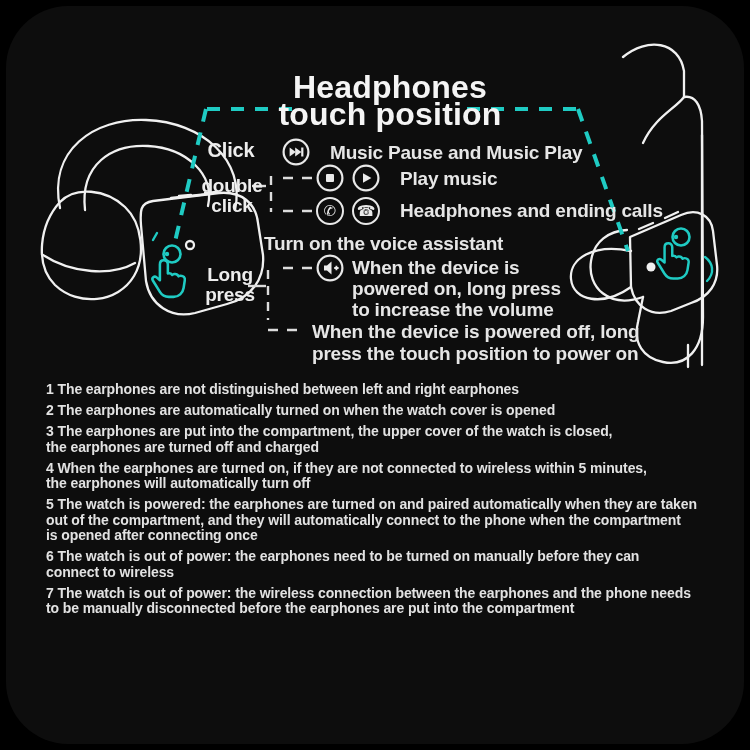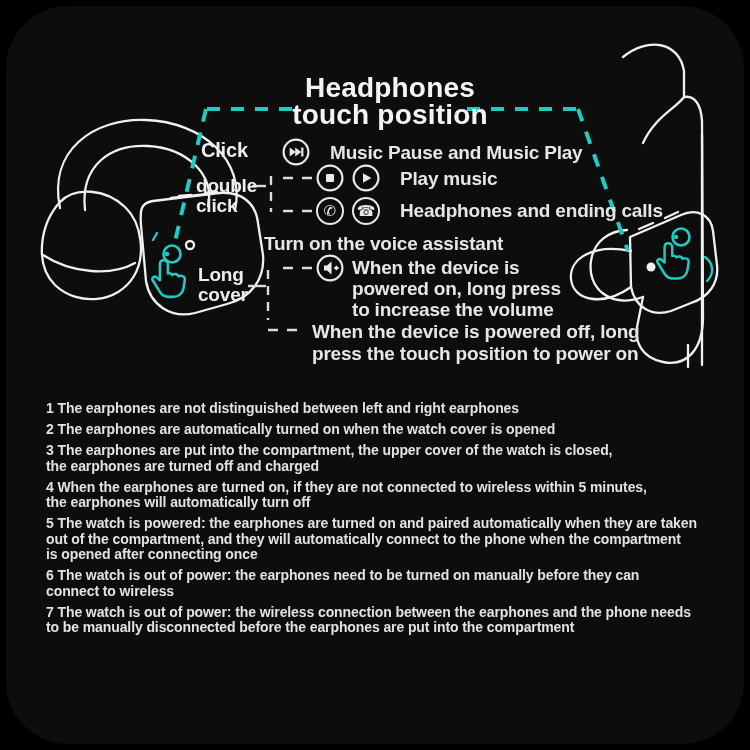--- a/index.html
+++ b/index.html
@@ -3,30 +3,30 @@
 <meta charset="utf-8">
 <style>
   html,body{margin:0;padding:0;background:#000;}
   .canvas{position:relative;width:750px;height:750px;background:#000;overflow:hidden;
           font-family:"Liberation Sans",sans-serif;}
   .panel{position:absolute;left:6px;top:6px;width:738px;height:738px;background:#0d0d0d;
          border-radius:62px;}
   .overlay{position:absolute;left:0;top:0;width:750px;height:750px;pointer-events:none;}
   .pre{white-space:pre-line;}
   .title{position:absolute;left:238px;top:74px;width:304px;text-align:center;
-         font-size:28px;font-weight:bold;line-height:27px;color:#f4f4f4;letter-spacing:0.2px;}
-  .glabel{position:absolute;font-weight:bold;font-size:19px;line-height:20px;text-align:left;
+         font-size:32px;font-weight:bold;line-height:27px;color:#f4f4f4;letter-spacing:0.2px;}
+  .glabel{position:absolute;font-weight:bold;font-size:19px;line-height:20px;text-align:center;
           color:#ededed;letter-spacing:-0.2px;}
   .gtext{position:absolute;font-weight:bold;font-size:19px;line-height:21px;color:#e6e6e6;
          letter-spacing:-0.2px;}
   .icon{position:absolute;width:28px;height:28px;}
   .phone{position:absolute;width:24px;height:24px;border:2px solid #e8e8e8;border-radius:50%;
          color:#eaeaea;font-family:"DejaVu Sans",sans-serif;font-size:15px;line-height:24px;
          text-align:center;}
-  .notes{position:absolute;left:46px;top:401px;width:700px;}
+  .notes{position:absolute;left:46px;top:382px;width:700px;}
   .note{font-size:14px;font-weight:bold;line-height:15.5px;margin-bottom:5.5px;color:#e2e2e2;
         letter-spacing:-0.1px;}
   svg .wline{fill:none;stroke:#f0f0f0;stroke-width:2.3;stroke-linecap:round;stroke-linejoin:round;}
   svg .tline{fill:none;stroke:#1fcbc3;stroke-linecap:round;stroke-linejoin:round;}
 </style>
 </head>
 <body>
 
 <div class="canvas">
   <div class="panel"></div>
@@ -88,21 +88,21 @@
     </g>
   </svg>
 
   <div class="title pre">Headphones
 touch position</div>
 
   <div class="glabel" style="left:201px;top:140px;width:60px;font-size:20px">Click</div>
   <div class="glabel pre" style="left:196px;top:176px;width:72px">double
 click</div>
   <div class="glabel pre" style="left:198px;top:265px;width:64px">Long
-cover</div>
+press</div>
 
   <svg class="icon" style="left:282px;top:138px" viewBox="0 0 28 28">
     <circle cx="14" cy="14" r="12.4" fill="none" stroke="#e8e8e8" stroke-width="2.2"></circle>
     <polygon points="7.6,9.5 7.6,18.5 13.8,14" fill="#eaeaea"></polygon>
     <polygon points="13.2,9.5 13.2,18.5 19.4,14" fill="#eaeaea"></polygon>
     <rect x="19.2" y="9.5" width="2.2" height="9" fill="#eaeaea"></rect>
   </svg>
   <svg class="icon" style="left:316px;top:164px" viewBox="0 0 28 28">
     <circle cx="14" cy="14" r="12.4" fill="none" stroke="#e8e8e8" stroke-width="2.2"></circle>
     <rect x="10" y="10" width="8" height="8" rx="1" fill="#eaeaea"></rect>

